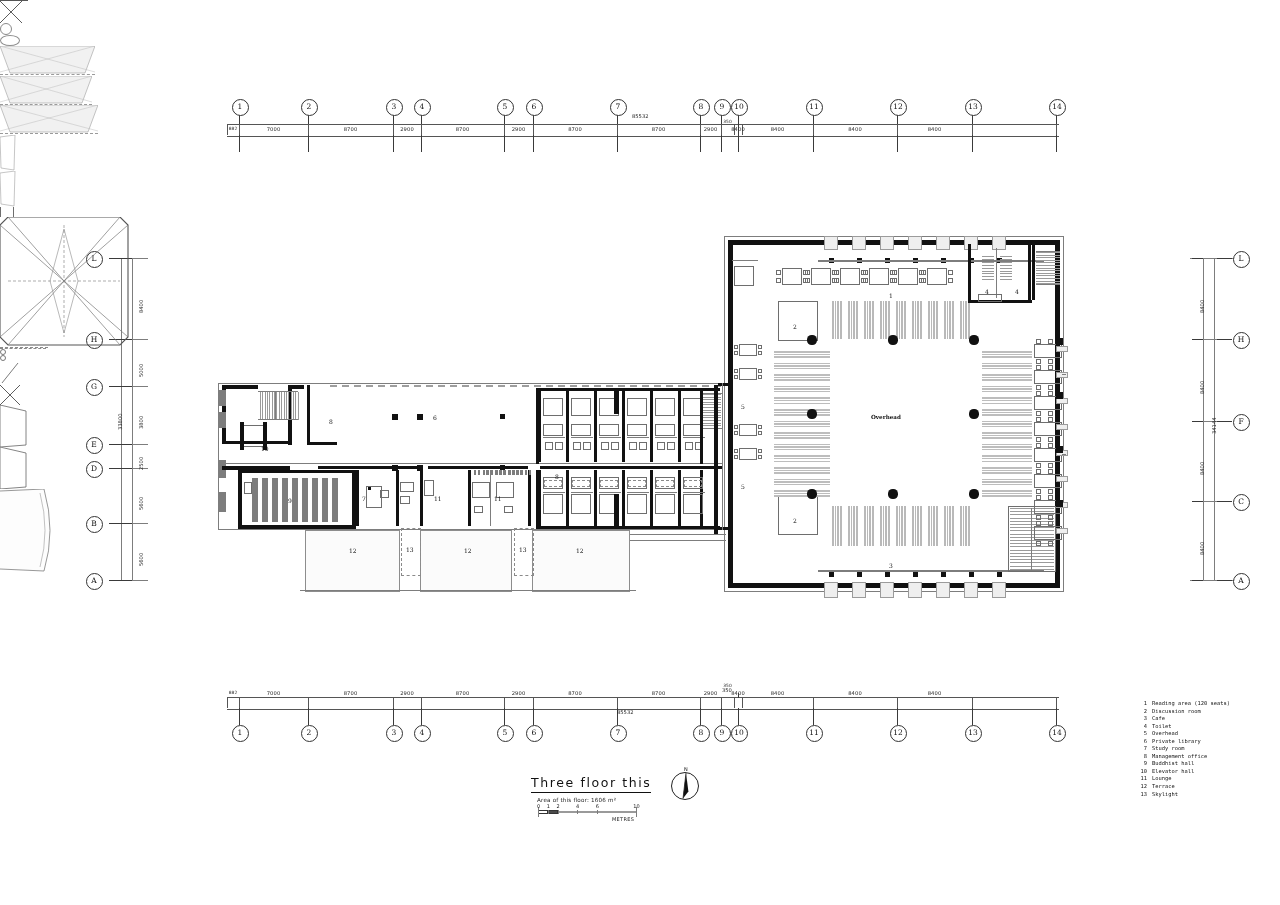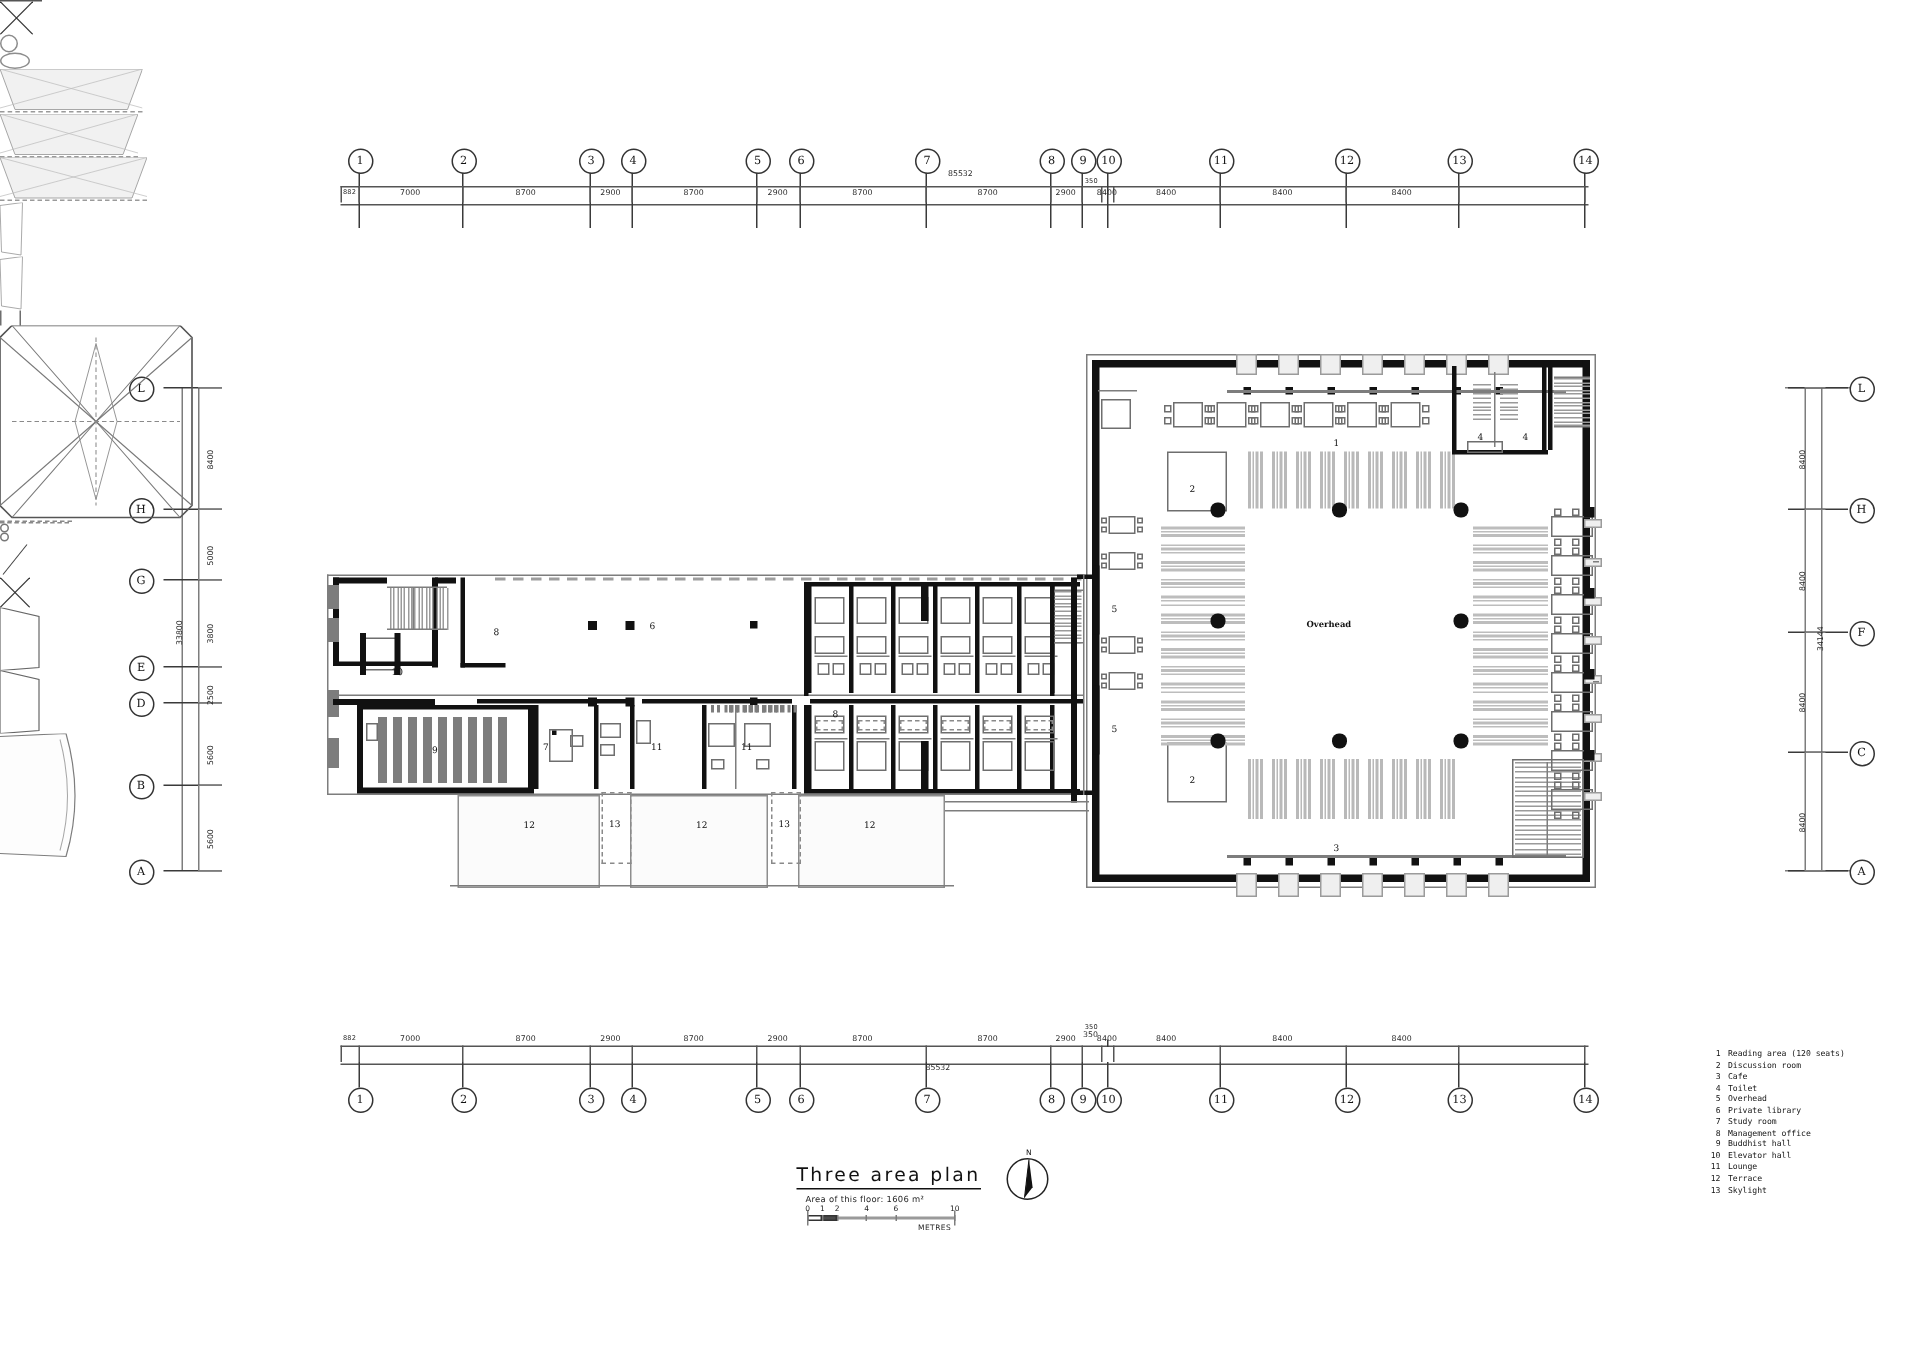--- a/index.html
+++ b/index.html
@@ -1061,21 +1061,21 @@
       <div class="rmnum" style="left:494px;top:495px;">11</div>
       <div class="rmnum" style="left:349px;top:547px;">12</div>
       <div class="rmnum" style="left:464px;top:547px;">12</div>
       <div class="rmnum" style="left:576px;top:547px;">12</div>
       <div class="rmnum" style="left:406px;top:546px;">13</div>
       <div class="rmnum" style="left:519px;top:546px;">13</div>
     </div>
 
   <div class="ovh" style="left:871px;top:414px;">Overhead</div>
 
-  <div class="title" style="left:531px;top:775px;">Three area plan</div>
+  <div class="title" style="left:531px;top:775px;">Three floor this</div>
 
   <div class="areatxt" style="left:537px;top:797px;">Area of this floor: 1606 m²</div>
 
   <div id="scalebar">
       <div class="sbseg" style="left:538px;top:810px;width:9.799999999999955px;background:#fff;"></div>
       <div class="sbseg" style="left:547.8px;top:810px;width:9.800000000000068px;background:#4a4a4a;"></div>
       <div class="sbseg" style="left:557.6px;top:811.2px;width:78.39999999999998px;height:1.6px;background:#9a9a9a;border:none;"></div>
       <div class="thin" style="left:538px;top:807px;width:0.8px;height:10px;"></div>
       <div class="thin" style="left:636px;top:807px;width:0.8px;height:10px;"></div>
       <div class="thin" style="left:538px;top:810px;width:0.7px;height:4px;"></div>

